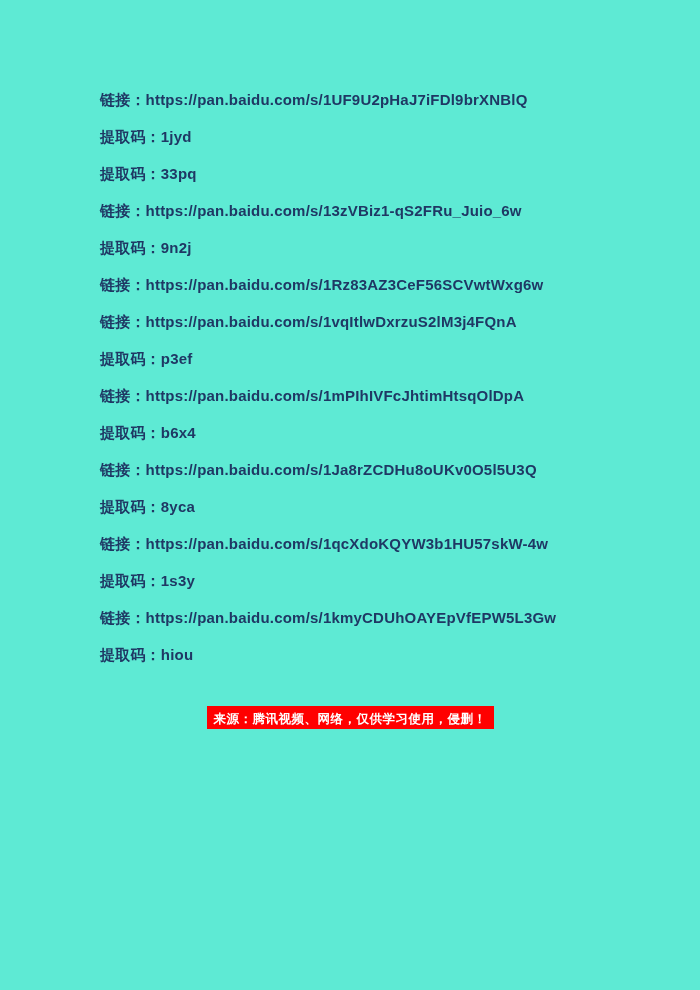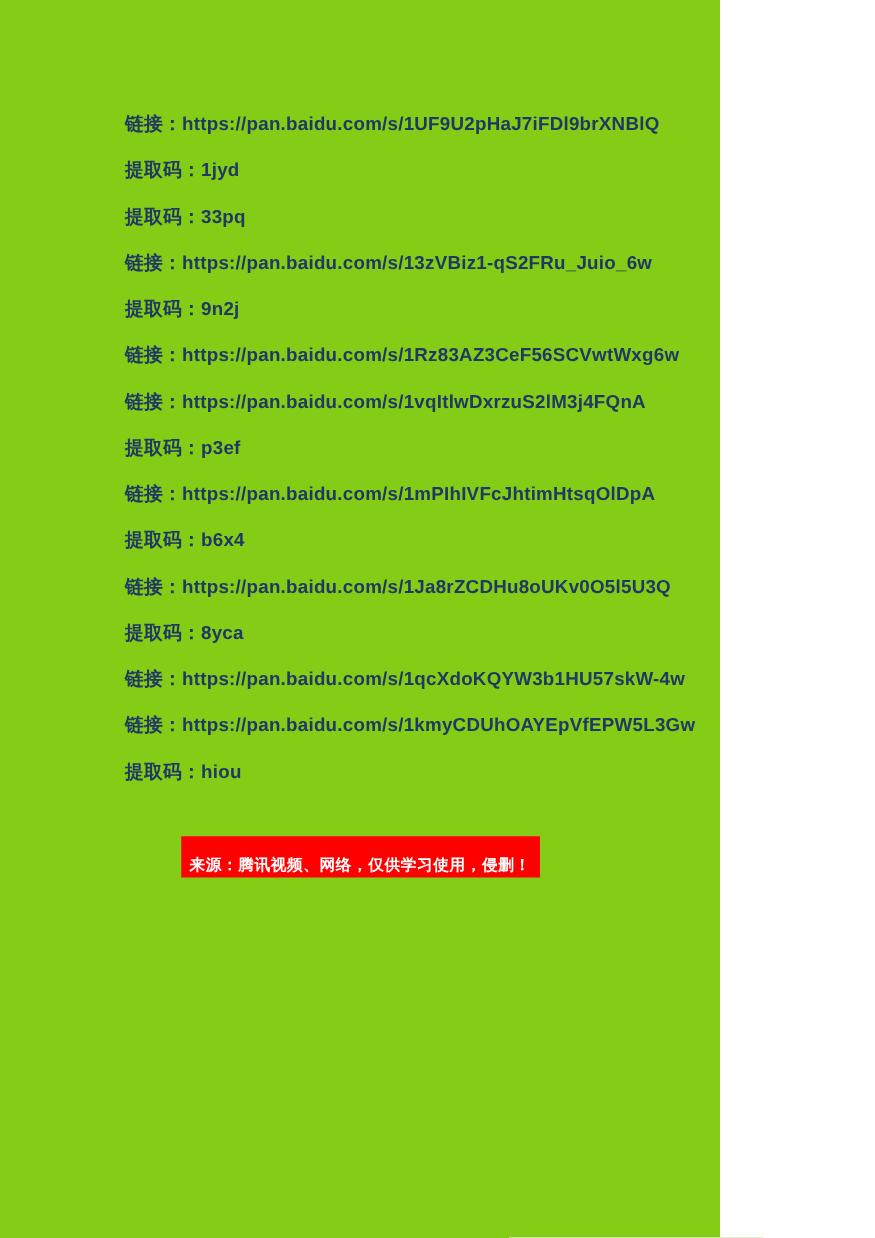--- a/index.html
+++ b/index.html
@@ -3,23 +3,23 @@
 <meta charset="utf-8">
 <style>
   * { margin: 0; padding: 0; box-sizing: border-box; }
   html, body {
     width: 700px;
     background: #ffffff;
     font-family: "Liberation Sans", "DejaVu Sans", sans-serif;
   }
   .page {
     position: relative;
-    width: 576px;
+    width: 700px;
     height: 990px;
-    background: #84cc16;
+    background: #5eead4;
     overflow: hidden;
   }
   .content {
     padding: 92px 40px 0 100px;
   }
   .line {
     font-size: 15px;
     line-height: 15px;
     font-weight: bold;
     color: #1F3864;
@@ -39,21 +39,21 @@
     margin-top: 44px;
     text-align: center;
   }
   .notice {
     display: inline-block;
     background: #FF0000;
     color: #FFFFFF;
     font-size: 12.5px;
     font-weight: bold;
     line-height: 14px;
-    padding: 16px 7px 3px 7px;
+    padding: 6px 7px 3px 7px;
     letter-spacing: 0.5px;
   }
 </style>
 </head>
 <body>
 
 <div class="page">
   <div class="content">
 
   <p class="line"><span class="label">链接：</span><span class="url">https://pan.baidu.com/s/1UF9U2pHaJ7iFDl9brXNBlQ</span></p>
@@ -69,20 +69,21 @@
   <p class="line"><span class="label">链接：</span><span class="url">https://pan.baidu.com/s/1vqItlwDxrzuS2lM3j4FQnA</span></p>
   <p class="line"><span class="label">提取码：</span><span>p3ef</span></p>
 
   <p class="line"><span class="label">链接：</span><span class="url">https://pan.baidu.com/s/1mPIhIVFcJhtimHtsqOlDpA</span></p>
   <p class="line"><span class="label">提取码：</span><span>b6x4</span></p>
 
   <p class="line"><span class="label">链接：</span><span class="url">https://pan.baidu.com/s/1Ja8rZCDHu8oUKv0O5l5U3Q</span></p>
   <p class="line"><span class="label">提取码：</span><span>8yca</span></p>
 
   <p class="line"><span class="label">链接：</span><span class="url">https://pan.baidu.com/s/1qcXdoKQYW3b1HU57skW-4w</span></p>
+  <p class="line"><span class="label">提取码：</span><span>1s3y</span></p>
 
   <p class="line"><span class="label">链接：</span><span class="url">https://pan.baidu.com/s/1kmyCDUhOAYEpVfEPW5L3Gw</span></p>
   <p class="line"><span class="label">提取码：</span><span>hiou</span></p>
 </div>
   <div class="notice-wrap">
     <span class="notice">来源：腾讯视频、网络，仅供学习使用，侵删！</span>
   </div>
 </div>
 
 </body></html>

